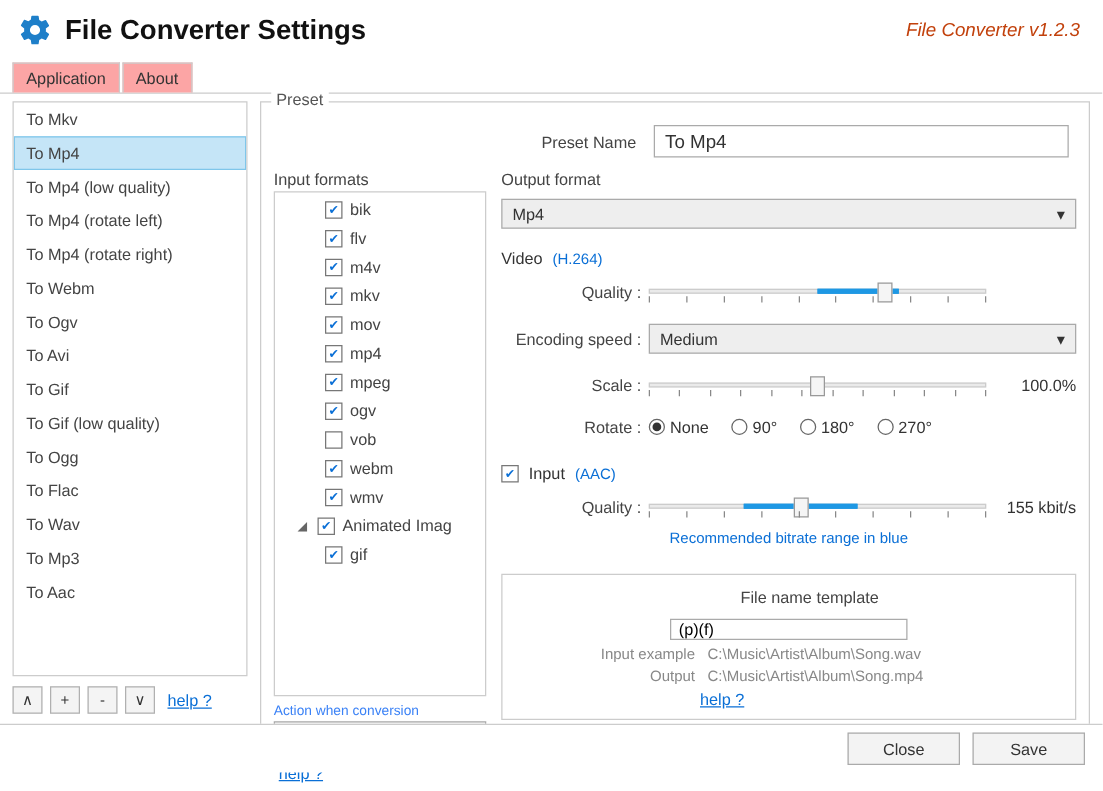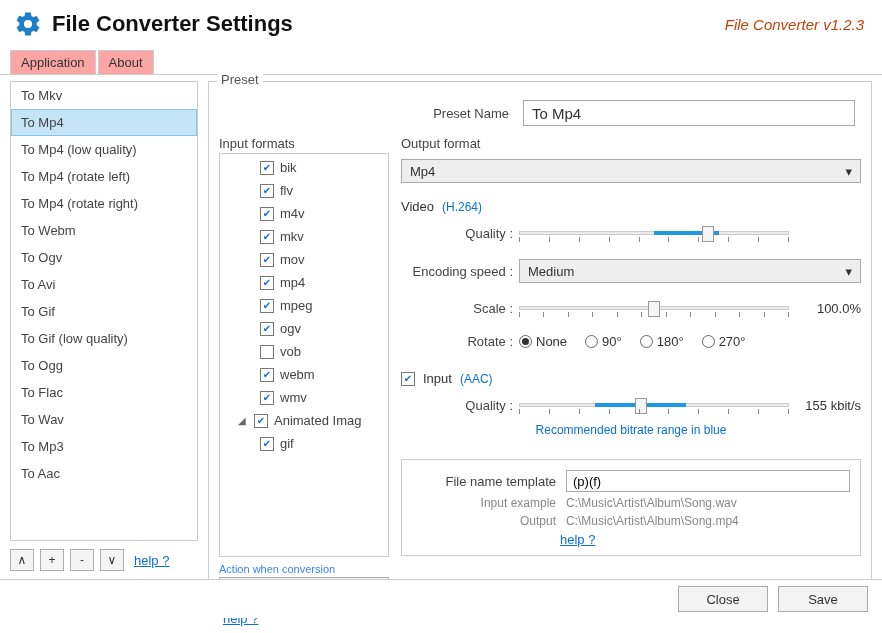--- a/index.html
+++ b/index.html
@@ -160,21 +160,21 @@
 .slider-ticks { position:absolute; top:6px; left:0; right:0; display:flex; justify-content:space-between;}
 .slider-ticks span{ width:1px; height:5px; background:#888;}
 .slider-val { width:64px; text-align:right; font-size:13px; margin-left:8px;}
 .rec-note { color:#0a6fd6; font-size:12px; text-align:center; margin-top:-2px;}
 
 .radio-row { display:flex; align-items:center; gap:18px;}
 .radio { display:flex; align-items:center; gap:4px; font-size:13px; cursor:pointer;}
 .radio .dot { width:13px; height:13px; border:1px solid #666; border-radius:50%; display:flex; align-items:center; justify-content:center;}
 .radio .dot.sel::after{content:""; width:7px; height:7px; background:#333; border-radius:50%;}
 
-.fn-row { display:flex; align-items:center; gap:10px;}
+.fn-row { display:flex; align-items:center; gap:10px;flex-direction:column;}
 .fn-row label { width:144px; text-align:right; font-size:13px; color:#444;}
 .fn-input { flex:1; height:22px; border:1px solid #aaa; padding:0 6px; font-size:13px;}
 .example-row { display:flex; font-size:12px; color:#888; margin-top:4px;}
 .example-row .elabel{ width:144px; text-align:right; margin-right:10px;}
 .example-help { display:flex; font-size:12px; margin-top:4px;}
 .example-help .elabel{ width:144px; }
 .templates-box { border:1px solid #ccc; padding:10px 10px 8px 10px;}
 
 .footer {
   position:absolute; bottom:15px; left:0; right:0;

